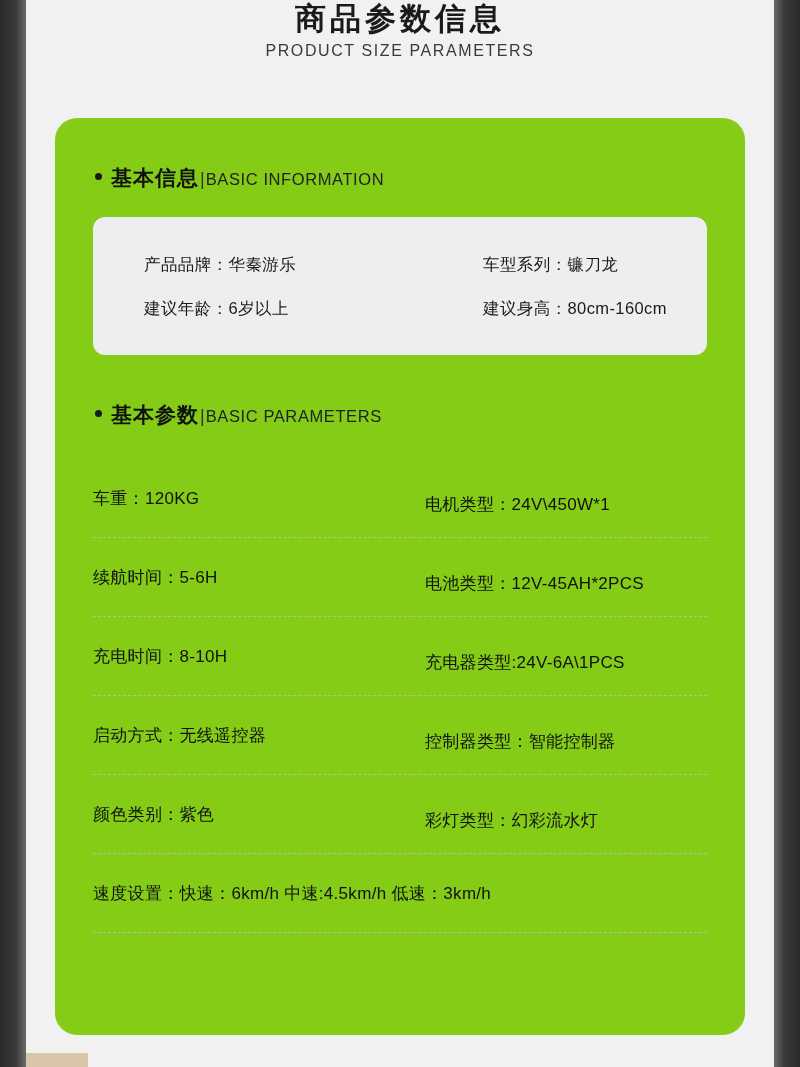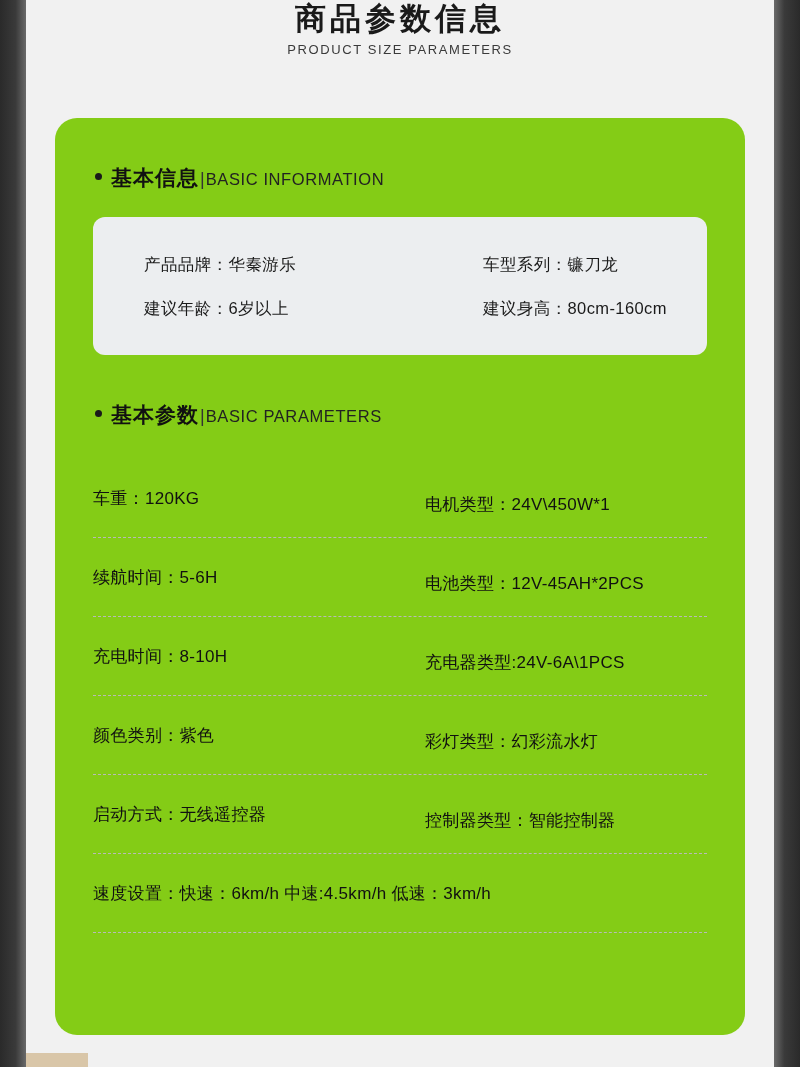--- a/index.html
+++ b/index.html
@@ -44,21 +44,21 @@
     text-align: center;
   }
   .header-title {
     font-size: 31px;
     font-weight: bold;
     letter-spacing: 4px;
     color: #1a1a1a;
     line-height: 1.25;
   }
   .header-sub {
-    font-size: 13px;
+    font-size: 16px;
     letter-spacing: 1.6px;
     color: #3a3a3a;
     margin-top: 3px;
   }
 
   
   .card {
     position: absolute;
     left: 29px;
     right: 29px;
@@ -198,28 +198,28 @@
       </div>
       <div class="param-row">
         <div class="param-cell c1">续航时间：5-6H</div>
         <div class="param-cell c2">电池类型：12V-45AH*2PCS</div>
       </div>
       <div class="param-row">
         <div class="param-cell c1">充电时间：8-10H</div>
         <div class="param-cell c2">充电器类型:24V-6A\1PCS</div>
       </div>
       <div class="param-row">
+        <div class="param-cell c1">启动方式：无线遥控器</div>
+        <div class="param-cell c2">控制器类型：智能控制器</div>
+      </div>
+      <div class="param-row">
         <div class="param-cell c1">颜色类别：紫色</div>
         <div class="param-cell c2">彩灯类型：幻彩流水灯</div>
       </div>
       <div class="param-row">
-        <div class="param-cell c1">启动方式：无线遥控器</div>
-        <div class="param-cell c2">控制器类型：智能控制器</div>
-      </div>
-      <div class="param-row">
         <div class="param-cell full">速度设置：快速：6km/h 中速:4.5km/h 低速：3km/h</div>
       </div>
     </div>
 
   </div>
 </div>
 
 <div class="bottom-sliver"></div>
 
 </body></html>

